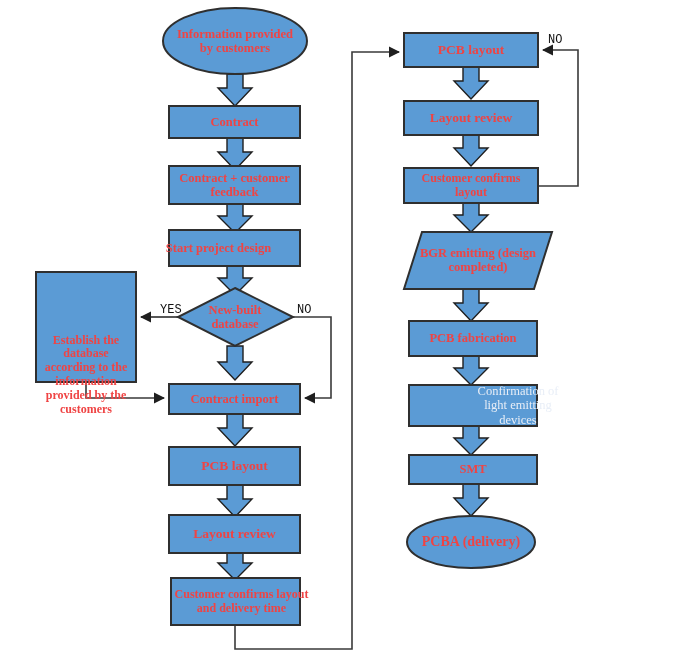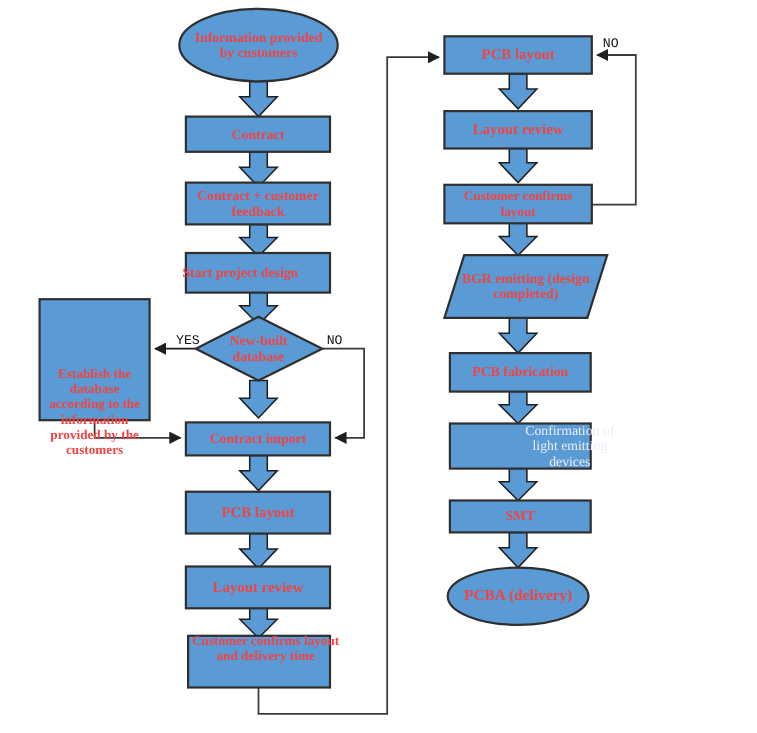--- a/index.html
+++ b/index.html
@@ -94,21 +94,21 @@
 <div class="node-text" style="left:191px;top:296px;width:88px;height:42px;font-size:12.5px;">New-built database</div>
 
 <div class="node-text" style="left:38px;top:274px;width:96px;height:106px;font-size:12px;margin-top:48px;">Establish the database according to the information provided by the customers</div>
 
 <div class="node-text" style="left:169px;top:384px;width:131px;height:30px;font-size:12.5px;">Contract import</div>
 
 <div class="node-text" style="left:169px;top:447px;width:131px;height:38px;font-size:13.5px;">PCB layout</div>
 
 <div class="node-text" style="left:169px;top:515px;width:131px;height:38px;font-size:13.5px;">Layout review</div>
 
-<div class="node-text" style="left:173px;top:566px;width:137px;height:47px;font-size:12px;">Customer confirms layout and delivery time</div>
+<div class="node-text" style="left:173px;top:578px;width:137px;height:47px;font-size:12px;">Customer confirms layout and delivery time</div>
 
 <div class="node-text" style="left:404px;top:33px;width:134px;height:34px;font-size:13.5px;">PCB layout</div>
 
 <div class="node-text" style="left:404px;top:101px;width:134px;height:34px;font-size:13.5px;">Layout review</div>
 
 <div class="node-text" style="left:408px;top:168px;width:126px;height:35px;font-size:12px;">Customer confirms layout</div>
 
 <div class="node-text" style="left:419px;top:234px;width:118px;height:52px;font-size:12.5px;">BGR emitting (design completed)</div>
 
 <div class="node-text" style="left:409px;top:321px;width:128px;height:35px;font-size:12.5px;">PCB fabrication</div>

